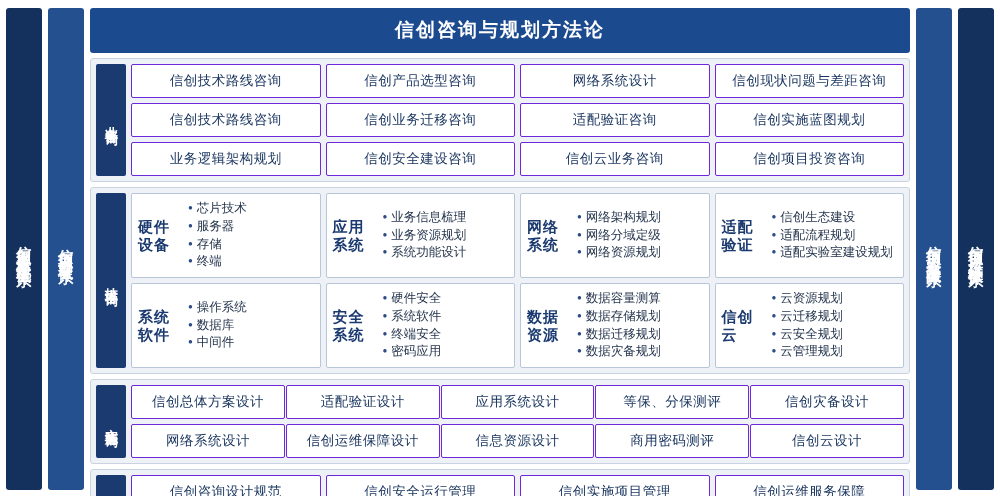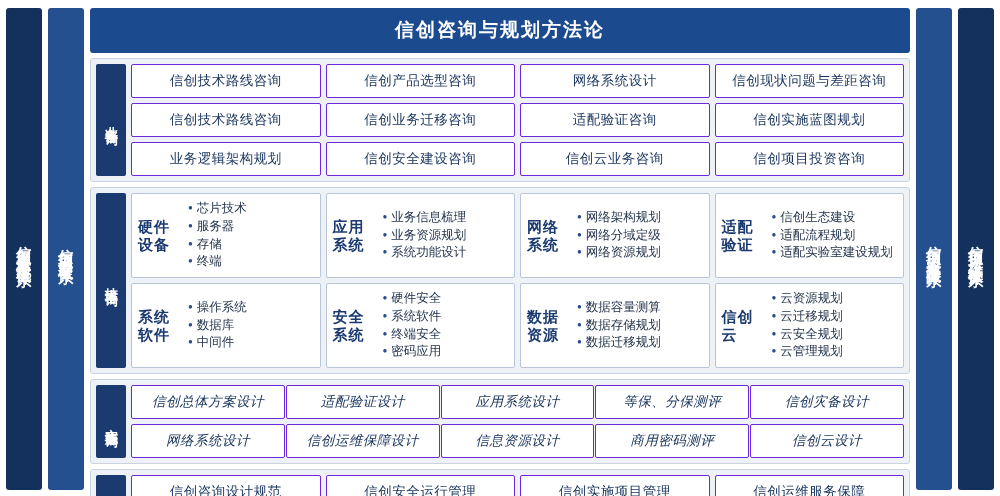--- a/index.html
+++ b/index.html
@@ -88,21 +88,21 @@
   .card-list{flex:1 1 auto;min-width:0;}
   .card-list div{
     font-size:12.5px;color:#25354d;line-height:1.42;white-space:nowrap;
   }
   .card-list div::before{
     content:"\25CF";font-size:8px;color:#2b4c86;
     display:inline-block;transform:translateY(-2px);margin-right:4px;
   }
 
   
-  .grid5{display:grid;grid-template-columns:repeat(5,1fr);gap:1px;font-style:italic;}
+  .grid5{display:grid;grid-template-columns:repeat(5,1fr);gap:1px;}
 
   
   .band-label.two-line{font-size:12.5px;letter-spacing:1px;}
 </style>
 </head>
 <body>
 
 <div class="page">
 
   <div class="pillar dark">
@@ -200,20 +200,21 @@
               <div>密码应用</div>
             </div>
           </div>
 
           <div class="card">
             <div class="card-title">数据资源</div>
             <div class="card-list">
               <div>数据容量测算</div>
               <div>数据存储规划</div>
               <div>数据迁移规划</div>
+              <div>数据灾备规划</div>
             </div>
           </div>
 
           <div class="card">
             <div class="card-title">信创云</div>
             <div class="card-list">
               <div>云资源规划</div>
               <div>云迁移规划</div>
               <div>云安全规划</div>
               <div>云管理规划</div>

